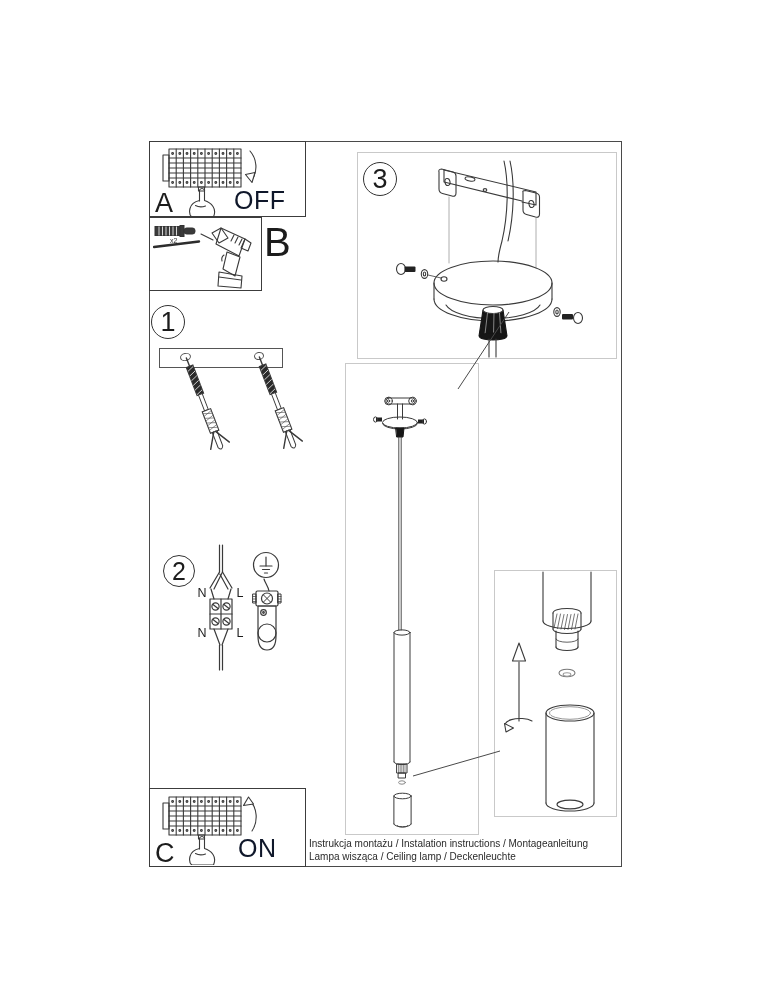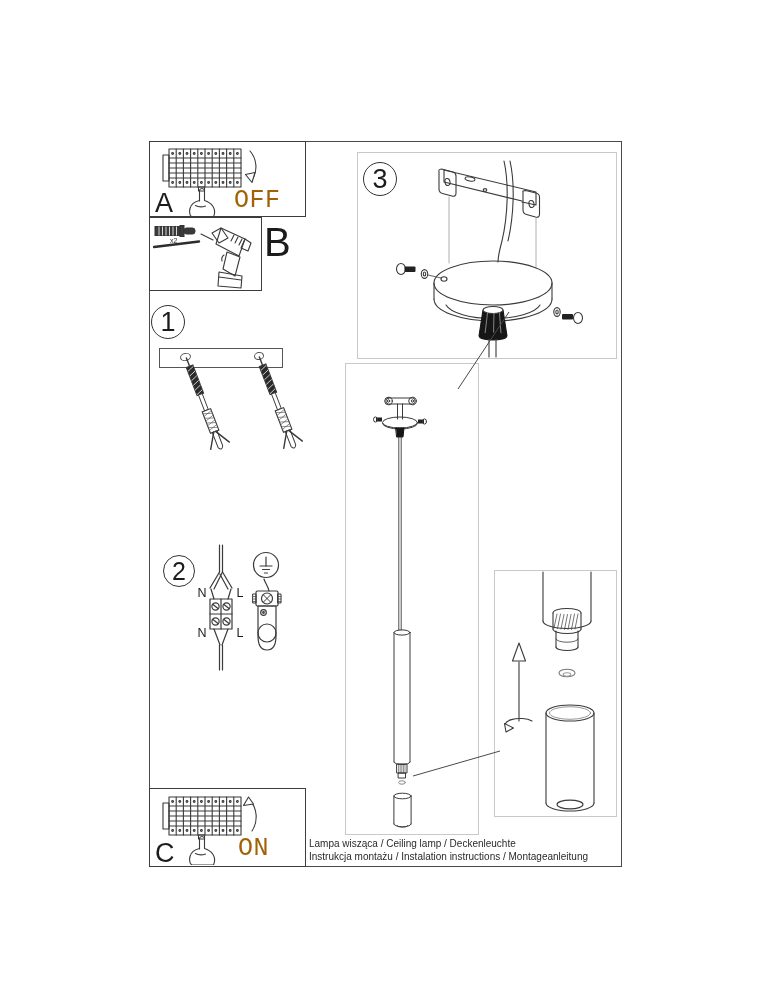--- a/index.html
+++ b/index.html
@@ -8,21 +8,21 @@
          -webkit-font-smoothing:antialiased; }
   .abs { position:absolute; box-sizing:border-box; }
   .frame { border:1.5px solid #4a4a4a; }
   .panel-dark { border:1.4px solid #3c3c3c; background:#fff; }
   .panel-light { border:1px solid #c9c9c9; background:#fff; }
   .num-circle { border:1.6px solid #333; border-radius:50%; background:#fff;
                 display:flex; align-items:center; justify-content:center;
                 font-size:27px; color:#1c1c1c; }
   .letter { font-size:27px; color:#1c1c1c; }
   .letter-big { font-size:40px; color:#1c1c1c; }
-  .onoff { font-size:25px; color:#a16207; letter-spacing:0.5px;font-family:Liberation Mono, monospace; }
+  .onoff { font-size:25px; color:#0f172a; letter-spacing:0.5px; }
   .tiny { font-size:7px; color:#333; }
   .footer { font-size:10px; line-height:13px; color:#2a2a2a; white-space:nowrap; }
   .bracket-plate { border:1px solid #555; background:#fff; }
   .hole { border:1px solid #555; border-radius:50%; background:#fff; }
   .screw-rot { transform:rotate(-21deg); transform-origin:15px 0px; }
   svg { display:block; }
 </style>
 </head>
 <body>
 
@@ -388,17 +388,17 @@
       </g>
     </svg>
   </div>
 
   <svg class="abs" style="left:0;top:0;pointer-events:none;" width="774" height="1000" viewBox="0 0 774 1000">
     <line x1="458" y1="389" x2="509" y2="312" stroke="#4a4a4a" stroke-width="1"></line>
     <line x1="413" y1="776" x2="500" y2="751" stroke="#4a4a4a" stroke-width="1"></line>
   </svg>
 
   <div class="abs footer" style="left:309px;top:837px;">
+    <div>Instrukcja montażu / Instalation instructions / Montageanleitung</div>
     <div>Lampa wisząca / Ceiling lamp / Deckenleuchte</div>
-    <div>Instrukcja montażu / Instalation instructions / Montageanleitung</div>
   </div>
 
 </div>
 
 </body></html>

